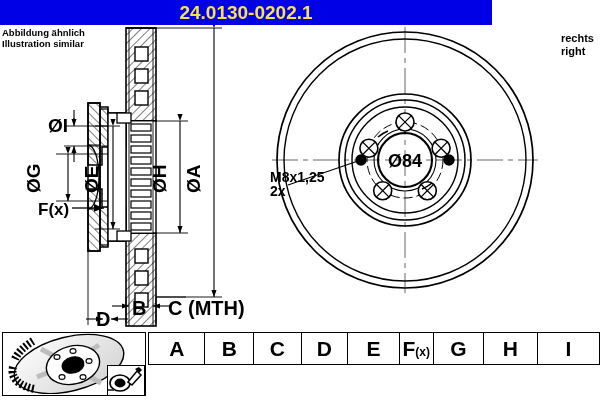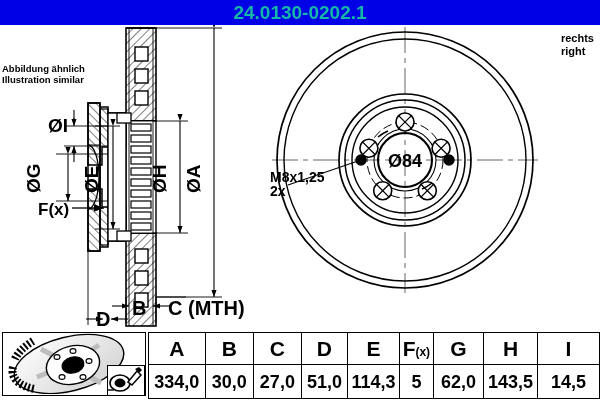--- a/index.html
+++ b/index.html
@@ -7,33 +7,33 @@
     width:600px;height:400px;overflow:hidden;
     background:#ffffff;
     font-family:"Liberation Sans", sans-serif;
     color:#000;
     position:relative;
   }
   #root{position:relative;width:600px;height:400px;}
 
   
   .header{
-    position:absolute;left:0;top:0;width:600px;height:25px;
+    position:absolute;left:0;top:0;width:492px;height:25px;
     background:#0000E6;
-    color:#14b8a6;
+    color:#fde047;
     display:flex;align-items:center;justify-content:center;
     gap:22px;
     font-weight:bold;font-size:19px;letter-spacing:0px;
   }
   .header span{line-height:25px;white-space:nowrap;}
 
   
   .note-left{
     position:absolute;left:2px;top:28px;
-    font-size:9.5px;font-weight:bold;line-height:10.5px;margin-top:36px;
+    font-size:9.5px;font-weight:bold;line-height:10.5px;
   }
   .note-right{
     position:absolute;right:6px;top:32px;
     font-size:11px;font-weight:bold;line-height:13px;text-align:left;
   }
 
   
   .canvas{position:absolute;left:0;top:25px;width:480px;height:305px;}
   .canvas svg{display:block;}
 
@@ -330,28 +330,17 @@
         <td class="c-A">A</td>
         <td class="c-B">B</td>
         <td class="c-C">C</td>
         <td class="c-D">D</td>
         <td class="c-E">E</td>
         <td class="c-F"><span>F</span><span class="fx-sub">(x)</span></td>
         <td class="c-G">G</td>
         <td class="c-H">H</td>
         <td class="c-I">I</td>
       </tr>
-      <tr class="vals">
-        <td class="c-A">334,0</td>
-        <td class="c-B">30,0</td>
-        <td class="c-C">27,0</td>
-        <td class="c-D">51,0</td>
-        <td class="c-E">114,3</td>
-        <td class="c-F">5</td>
-        <td class="c-G">62,0</td>
-        <td class="c-H">143,5</td>
-        <td class="c-I">14,5</td>
-      </tr>
     </tbody>
       </table>
   </div>
 
 </div>
 
 </body></html>

